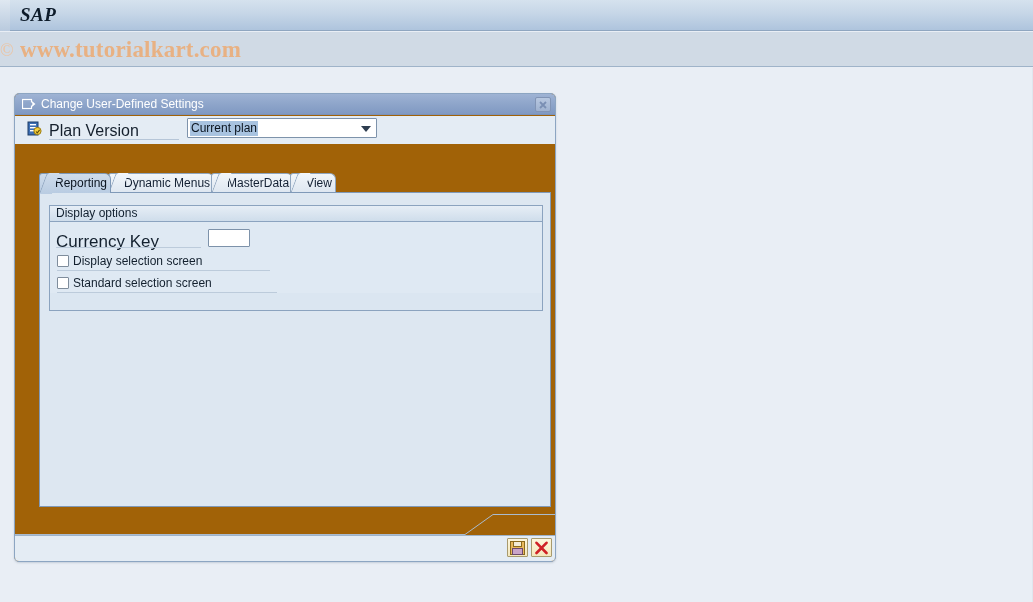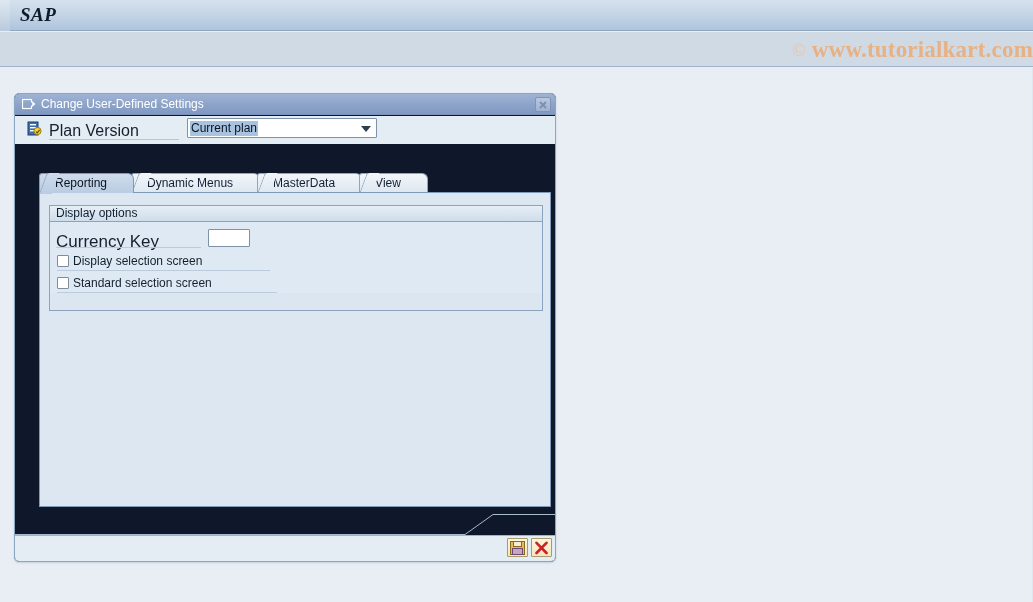--- a/index.html
+++ b/index.html
@@ -46,21 +46,21 @@
     position: absolute;
     left: 0; top: 32px;
     width: 1033px; height: 35px;
     background: #d0dae5;
     border-bottom: 1px solid #9fb3c9;
   }
   .watermark {
     position: absolute;
     left: 0; top: 34px;
     width: 1033px; height: 32px;
-    text-align: right;
+    text-align: left;
     font-family: "Liberation Serif", serif;
     font-weight: bold;
     font-size: 23px;
     color: #e8b183;
     line-height: 32px;
     letter-spacing: 0.2px;
     white-space: nowrap;
     pointer-events: none;
   }
   .watermark .wm-c {
@@ -77,21 +77,21 @@
     left: 0; top: 68px;
     width: 1033px; height: 534px;
     background: #e9eef5;
   }
 
   
   .dialog {
     position: absolute;
     left: 14px; top: 93px;
     width: 542px; height: 469px;
-    background: #0f172a;
+    background: #a16207;
     border: 1px solid #8ca5c2;
     border-radius: 5px 5px 5px 5px;
     box-shadow: 0 1px 2px rgba(90,110,135,0.25);
   }
   .dlg-titlebar {
     position: relative;
     height: 21px;
     background: linear-gradient(to bottom, #9fb3d4 0%, #8ea5ca 50%, #8099c2 100%);
     border-radius: 4px 4px 0 0;
     border-bottom: 1px solid #7a92ba;
@@ -178,21 +178,21 @@
   
   .tabstrip {
     position: absolute;
     left: 24px; top: 79px;
     width: 512px; height: 20px;
   }
   .tab {
     position: relative;
     float: left;
     height: 20px;
-    padding: 0 26px 0 15px;
+    padding: 0 3px 0 15px;
     line-height: 19px;
     font-size: 12px;
     color: #132033;
     background: #dde6f0;
     border: 1px solid #90a6bf;
     border-bottom: none;
     border-radius: 3px 6px 0 0;
     margin-right: -3px;
     cursor: pointer;
     white-space: nowrap;

